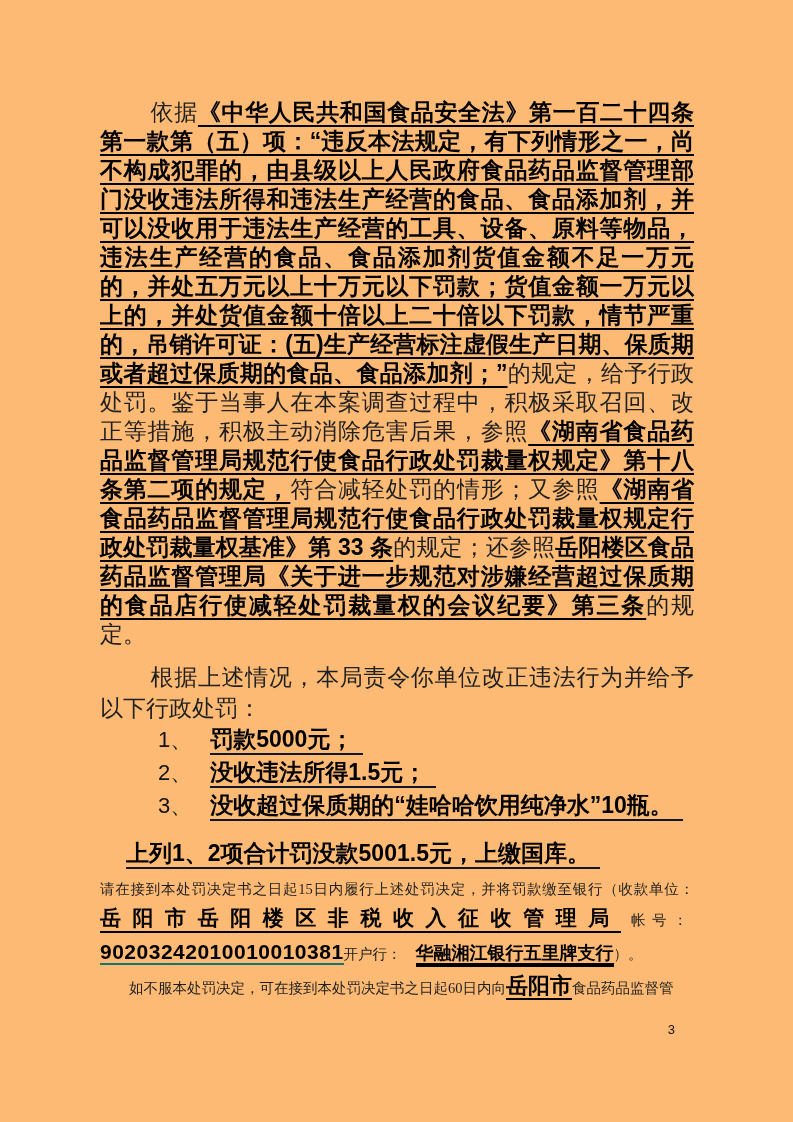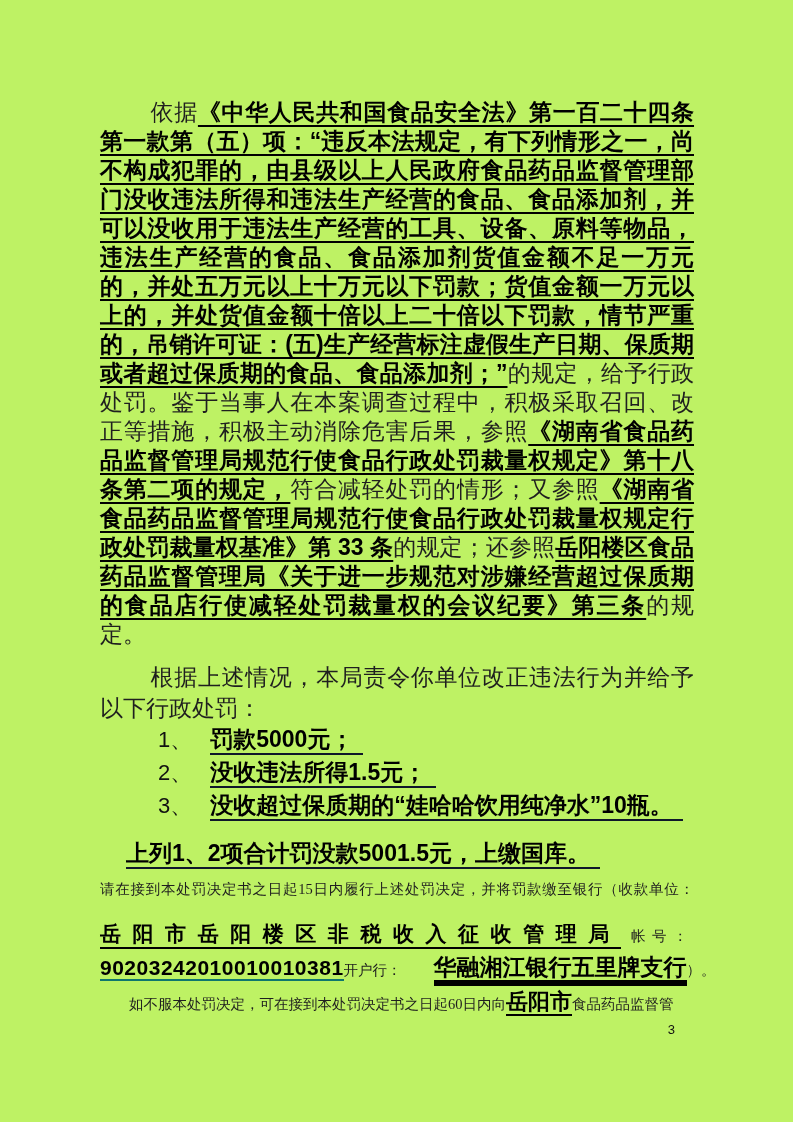--- a/index.html
+++ b/index.html
@@ -4,21 +4,21 @@
 <style>
   html, body {
     margin: 0;
     padding: 0;
     background: #ffffff;
   }
   .page {
     position: relative;
     width: 793px;
     height: 1122px;
-    background: #bef264;
+    background: #fdba74;
     overflow: hidden;
   }
   .content {
     position: absolute;
     left: 100px;
     top: 98px;
     width: 594px;
   }
   
   .fs {
@@ -81,43 +81,43 @@
   .pay-line1 {
     line-height: 24px;
     text-align: justify;
     text-align-last: justify;
   }
   .pay-line2 {
     display: flex;
     justify-content: space-between;
     align-items: baseline;
     line-height: 27px;
-    margin-top: 19px;
+    margin-top: 3px;
   }
   .payee {
     font-size: 21px;
     letter-spacing: 0.55em;
     border-bottom: 2px solid #000;
     white-space: nowrap;
   }
   .spaced { letter-spacing: 0.45em; }
   .pay-line3 {
     line-height: 27px;
     margin-top: 4px;
     white-space: nowrap;
   }
   .acct {
     font-size: 21px;
     letter-spacing: 0.5px;
     border-bottom: 2px solid #0f766e;
   }
   .bank {
-    font-size: 23px;
-    border-bottom: 6px solid #000000;
-    margin-left: 32px;
+    font-size: 18px;
+    border-bottom: 4px solid #000000;
+    margin-left: 14px;
   }
   .overdue {
     margin: 9px 0 0 0;
     line-height: 28px;
     text-align: justify;
     text-justify: inter-character;
   }
   .appeal {
     margin: 4px 0 0 0;
     line-height: 28px;

